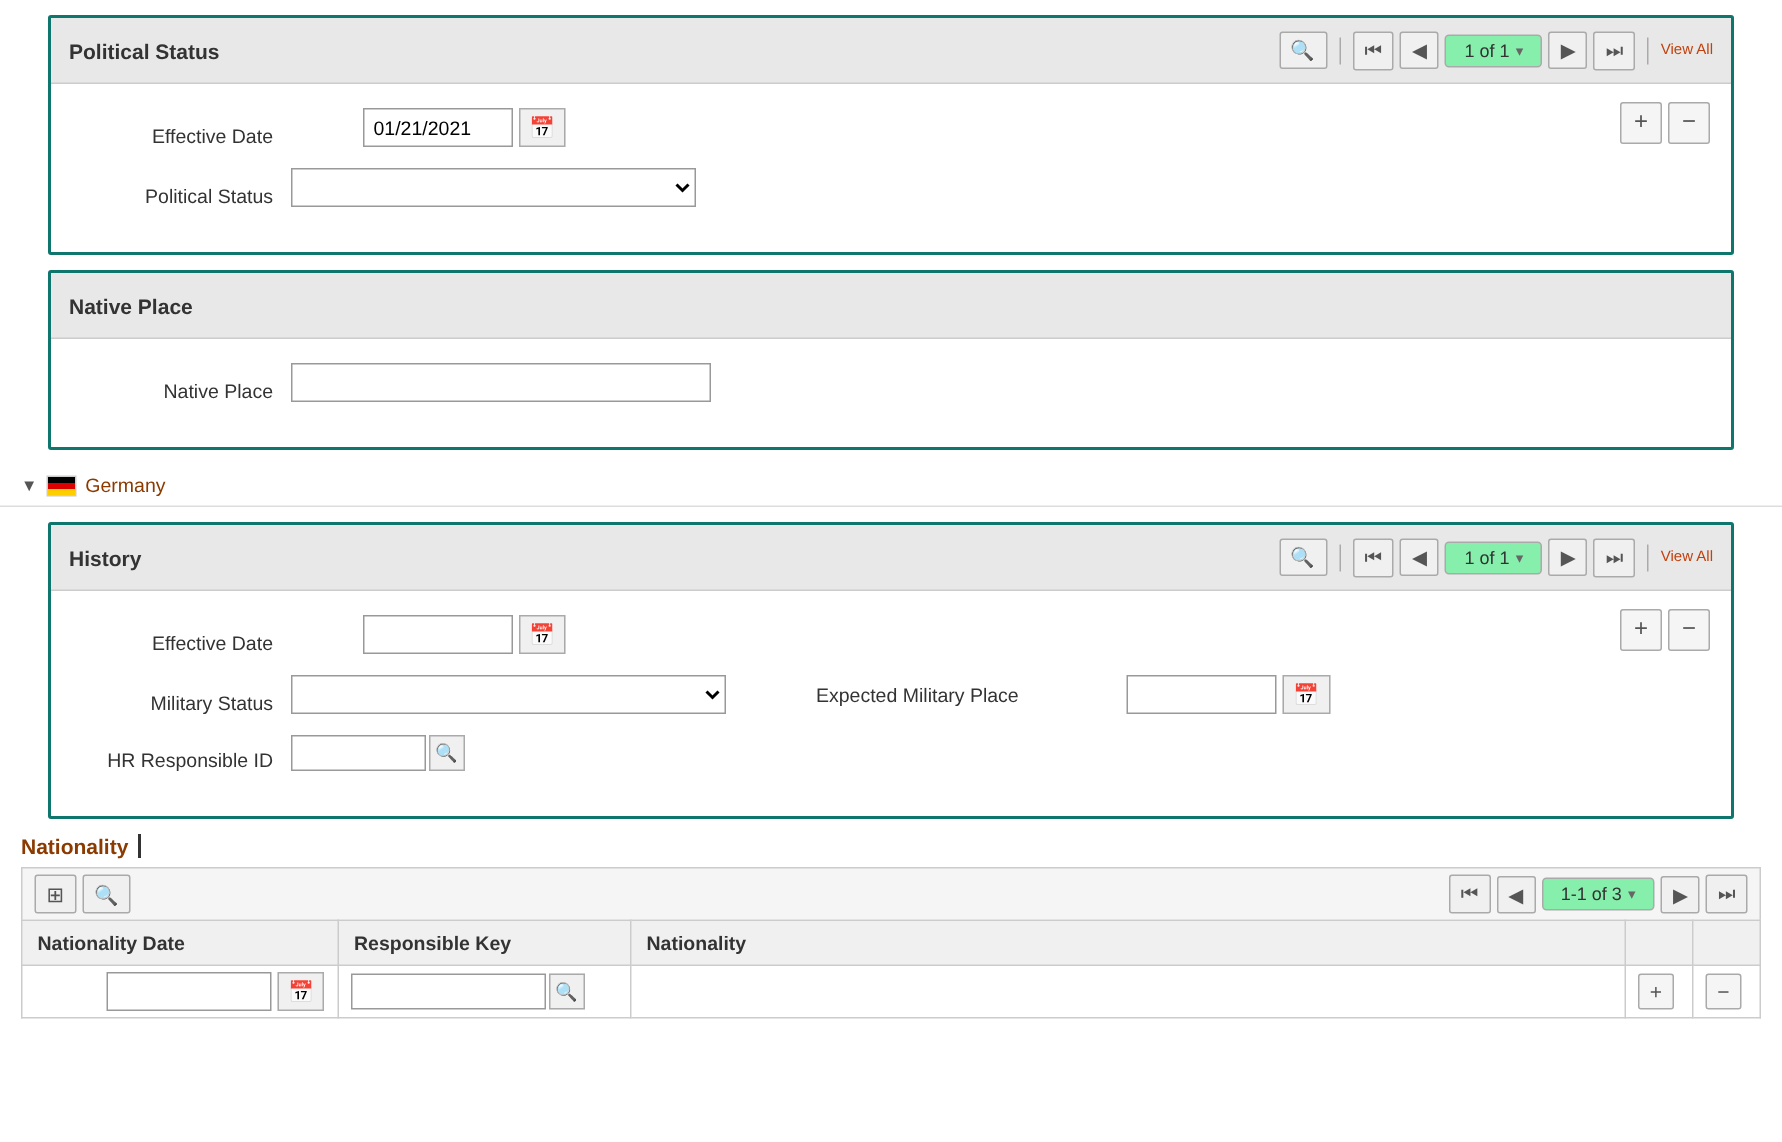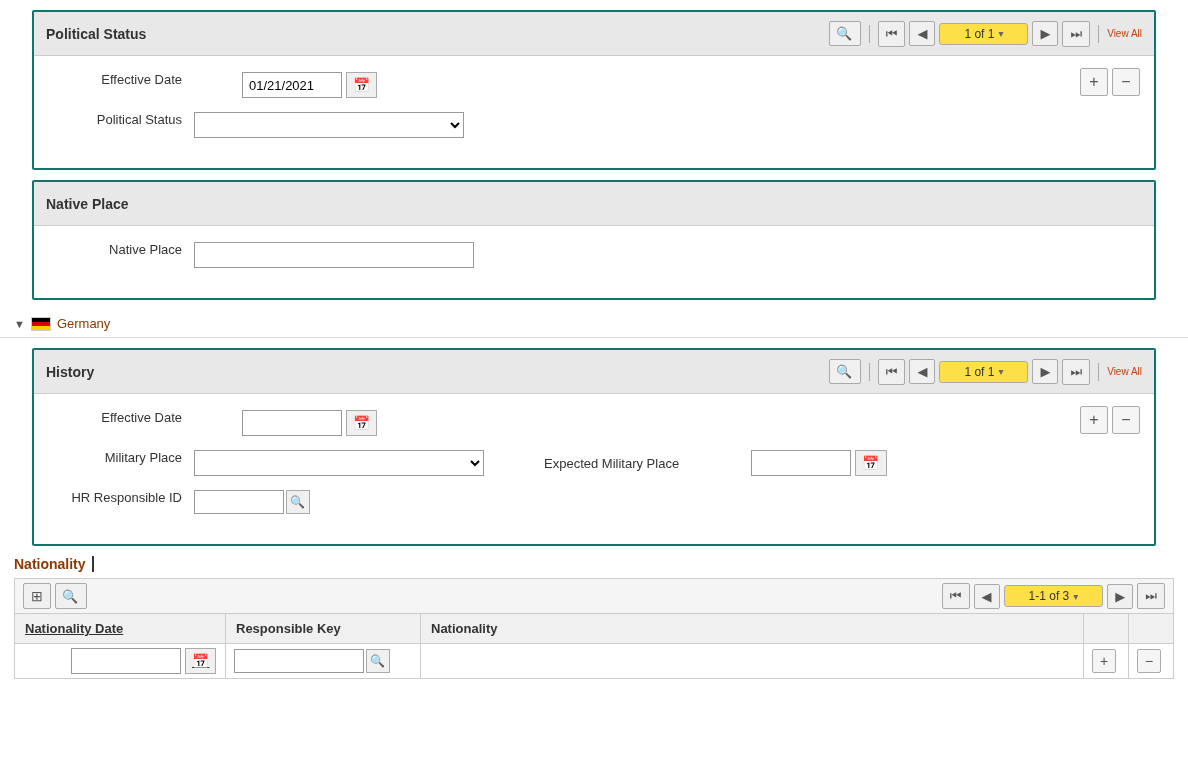--- a/index.html
+++ b/index.html
@@ -44,24 +44,24 @@
       background: #f0f0f0;
       border: 1px solid #aaa;
       padding: 4px 7px;
       cursor: pointer;
       border-radius: 2px;
       font-size: 13px;
       color: #555;
     }
 
     .page-indicator {
-      background: #fde047;
+      background: #86efac;
       border: 1px solid #aaa;
       border-radius: 3px;
-      padding: 3px 24px;
+      padding: 3px 12px;
       font-size: 12px;
       display: flex;
       align-items: center;
       gap: 4px;
       min-width: 60px;
       justify-content: center;
     }
 
     .page-dropdown-arrow {
       font-size: 10px;
@@ -83,21 +83,21 @@
     }
 
     .section-body {
       padding: 16px 20px;
       background: #fff;
       position: relative;
     }
 
     .form-row {
       display: flex;
-      align-items: flex-start;
+      align-items: flex-end;
       margin-bottom: 14px;
     }
 
     .form-label {
       min-width: 140px;
       text-align: right;
       padding-right: 12px;
       color: #333;
       font-size: 13px;
     }
@@ -267,21 +267,21 @@
       font-size: 13px;
       color: #333;
     }
 
     .nat-table td {
       border: 1px solid #ccc;
       padding: 4px 8px;
       vertical-align: middle;
     }
 
-    .nat-table .col-date { width: 211px; text-decoration: underline; }
+    .nat-table .col-date { width: 211px; }
     .nat-table .col-key { width: 195px; }
     .nat-table .col-nat { width: auto; }
     .nat-table .col-action { width: 45px; text-align: center; }
 
     .search-input-group {
       display: flex;
       align-items: center;
       gap: 2px;
     }
 
@@ -393,21 +393,21 @@
       <button class="minus-btn">−</button>
     </div>
     <div class="form-row">
       <label class="form-label">Effective Date</label>
       <div class="date-input-group">
         <input type="text" class="date-input" value="" style="">
         <button class="cal-btn">📅</button>
       </div>
     </div>
     <div class="form-row">
-      <label class="form-label">Military Place</label>
+      <label class="form-label">Military Status</label>
       <select class="select-input" style="width:290px;">
         <option value=""></option>
       </select>
       <span style="margin-left:60px; display:flex; align-items:center; gap:12px;">
         <label class="form-label" style="min-width:auto; text-align:right; padding-right:12px;">Expected Military Place</label>
         <div class="date-input-group">
           <input type="text" class="date-input" value="" style="">
           <button class="cal-btn">📅</button>
         </div>
       </span>

